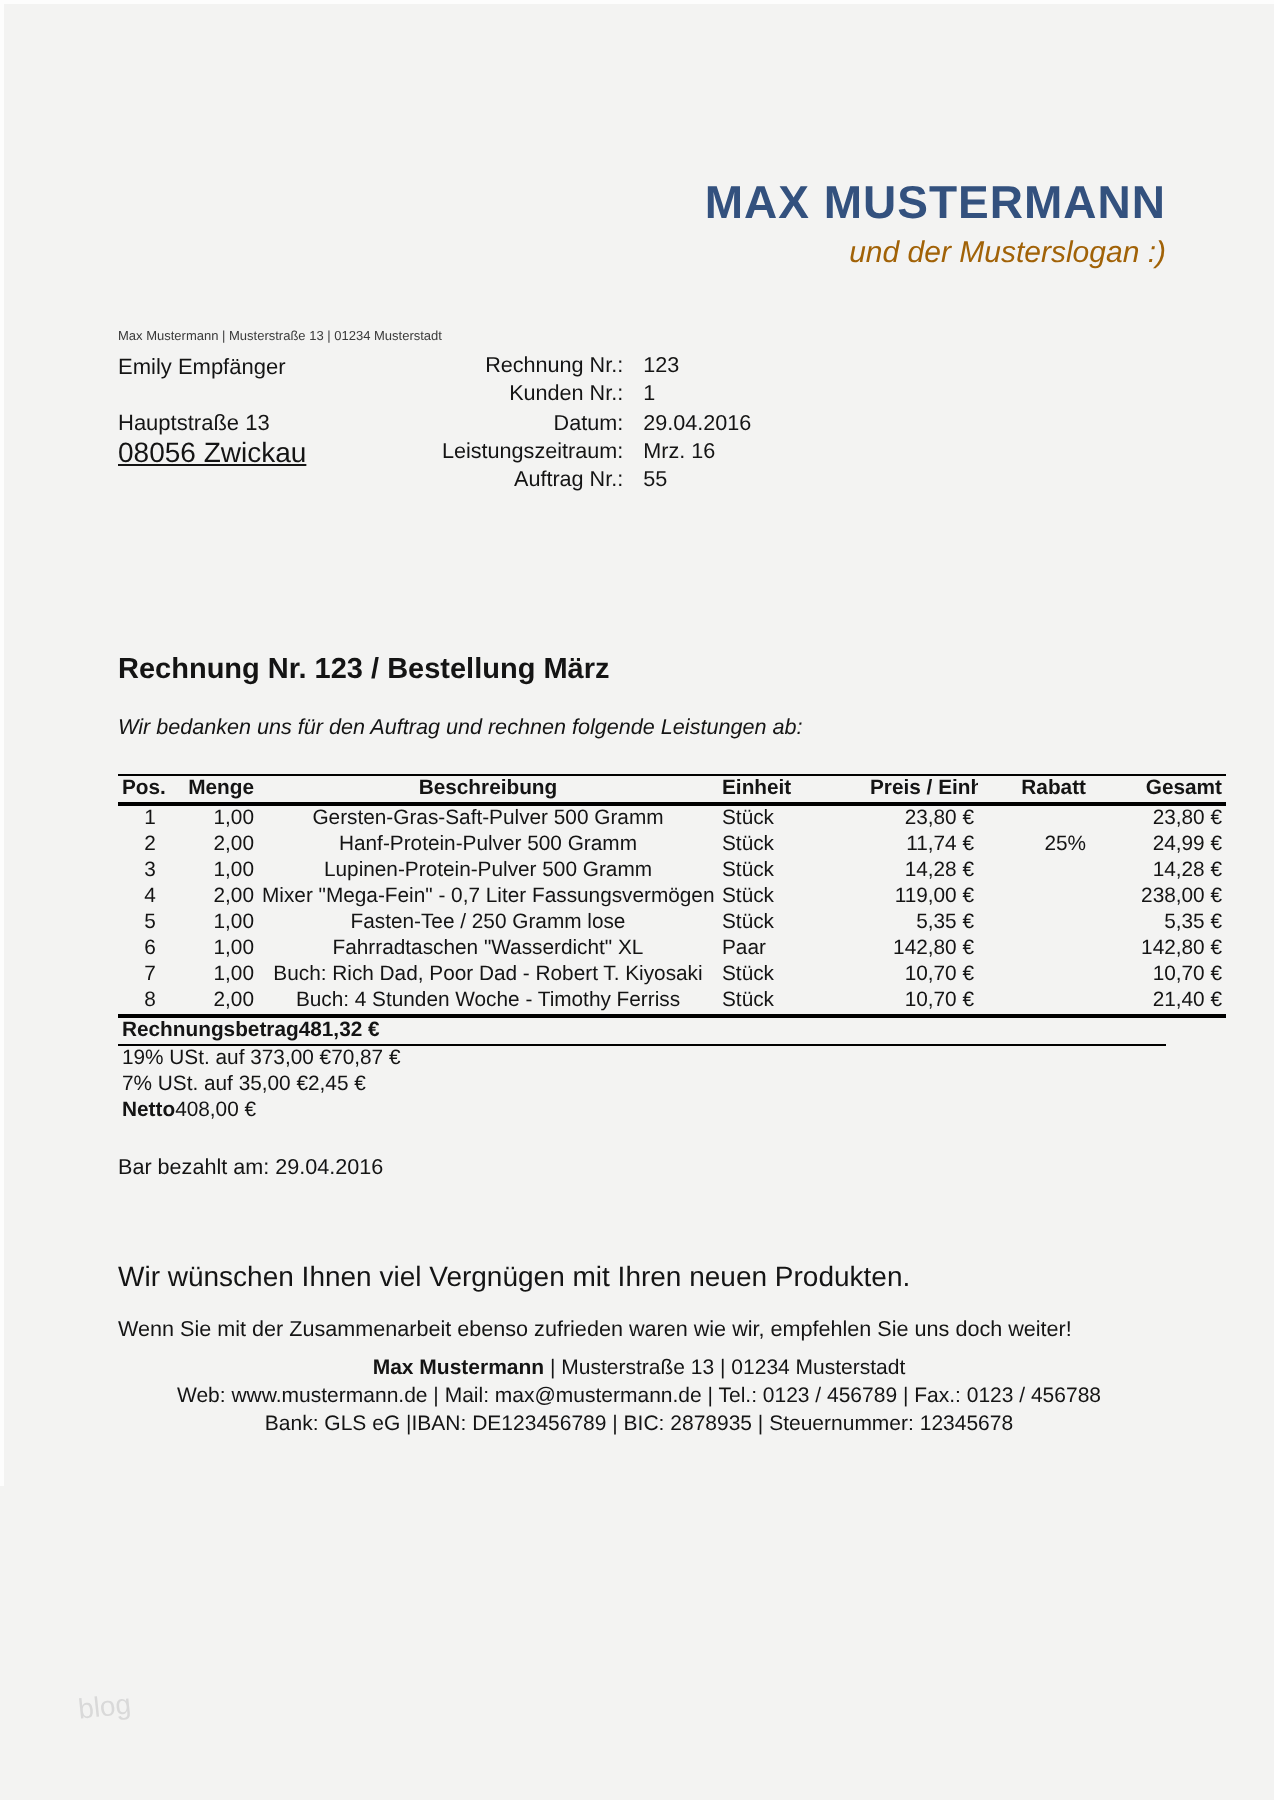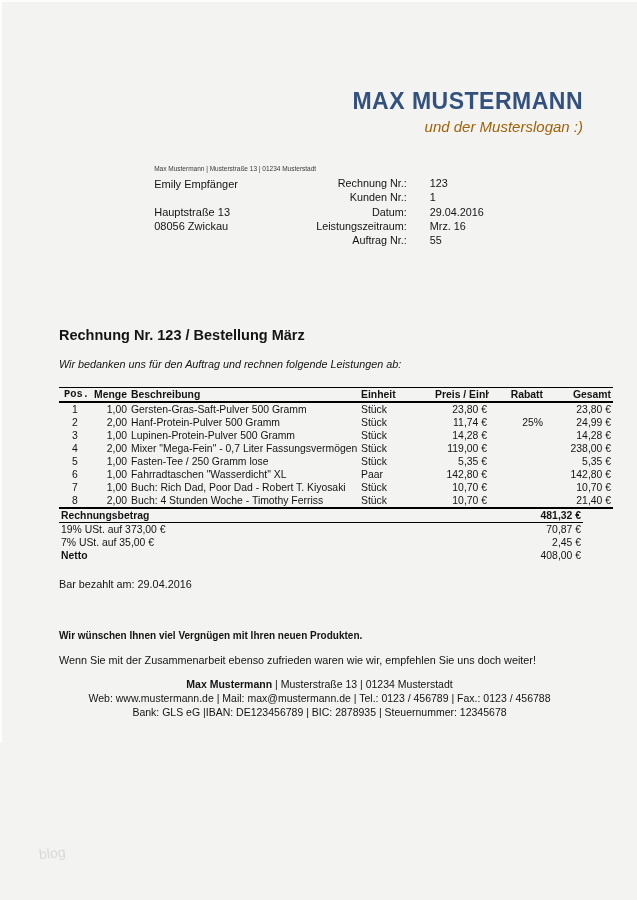--- a/index.html
+++ b/index.html
@@ -25,26 +25,26 @@
   .brand-name {
     font-size: 23px; font-weight: bold; letter-spacing: 0.5px;
     color: #33517e;
   }
   .brand-slogan {
     margin-top: 3px; font-size: 15px; font-style: italic;
     color: #a16207;
   }
 
   
-  .address-row { display: flex; justify-content: center; margin-top: 30px; }
+  .address-row { display: flex; justify-content: flex-start; margin-top: 30px; }
   .sender-line { font-size: 6.5px; color: #3a3a3a; margin-bottom: 5px; }
   .recipient-name { font-size: 11px; line-height: 14px; }
   .recipient-street { font-size: 11px; line-height: 14px; margin-top: 14px; }
-  .recipient-city { font-size: 11px; line-height: 14px; }
-  .meta { margin-top: 11px; display: grid; grid-template-columns: auto 58px; column-gap: 23px; }
+  .recipient-city { font-size: 14px; line-height: 14px; text-decoration: underline; }
+  .meta { margin-top: 11px; display: grid; grid-template-columns: auto 58px; column-gap: 10px; }
   .meta .m-label { text-align: right; font-size: 10.8px; line-height: 14.3px; }
   .meta .m-value { text-align: left; font-size: 10.8px; line-height: 14.3px; }
 
   
   .doc-title { margin-top: 80px; font-size: 14.5px; font-weight: bold; }
   .intro { margin-top: 15px; font-size: 10.8px; font-style: italic; }
 
   
   table.items {
     width: 100%; margin-top: 17px;
@@ -52,37 +52,37 @@
     font-size: 10.4px;
   }
   table.items th { font-weight: bold; }
   table.items th, table.items td {
     padding: 0 2px; line-height: 13px; height: 13px;
     overflow: hidden; white-space: nowrap;
   }
   thead tr { border-top: 1px solid #000; border-bottom: 2px solid #000; }
   tbody tr:last-child { border-bottom: 2px solid #000; }
   .c0 { width: 28px; }
-  th.c0 { text-align: right; font-family: Liberation Mono, monospace; } td.c0 { text-align: center; }
+  th.c0 { text-align: left; } td.c0 { text-align: center; }
   .c1 { width: 34px; text-align: right; }
-  .c2 { width: 226px; text-align: left; padding-left: 8px; }
+  .c2 { width: 226px; text-align: center; padding-left: 8px; }
   .c3 { width: 70px; text-align: left; padding-left: 4px; }
   .c4 { width: 52px; text-align: right; }
   .c5 { width: 52px; text-align: right; padding-right: 4px; }
   .c6 { width: 64px; text-align: right; }
 
   
   .totals { font-size: 10.4px; }
-  .total-row { display: flex; justify-content: space-between; line-height: 13px; padding: 0 2px; }
+  .total-row { display: flex; line-height: 13px; padding: 0 2px; }
   .total-row:first-child { border-bottom: 1px solid #000; }
   .bold { font-weight: bold; }
 
   
   .paid-note { margin-top: 16px; font-size: 10.8px; }
-  .closing-1 { margin: 40px 0 0 0; font-size: 10px; font-weight: bold; }
+  .closing-1 { margin: 40px 0 0 0; font-size: 14px; }
   .closing-2 { margin: 13px 0 0 0; font-size: 10.8px; }
 
   
   .footer {
     position: absolute; left: 0; right: 0; bottom: 24px;
     text-align: center; font-size: 10.5px; line-height: 14px;
   }
 
   
   .watermark {

